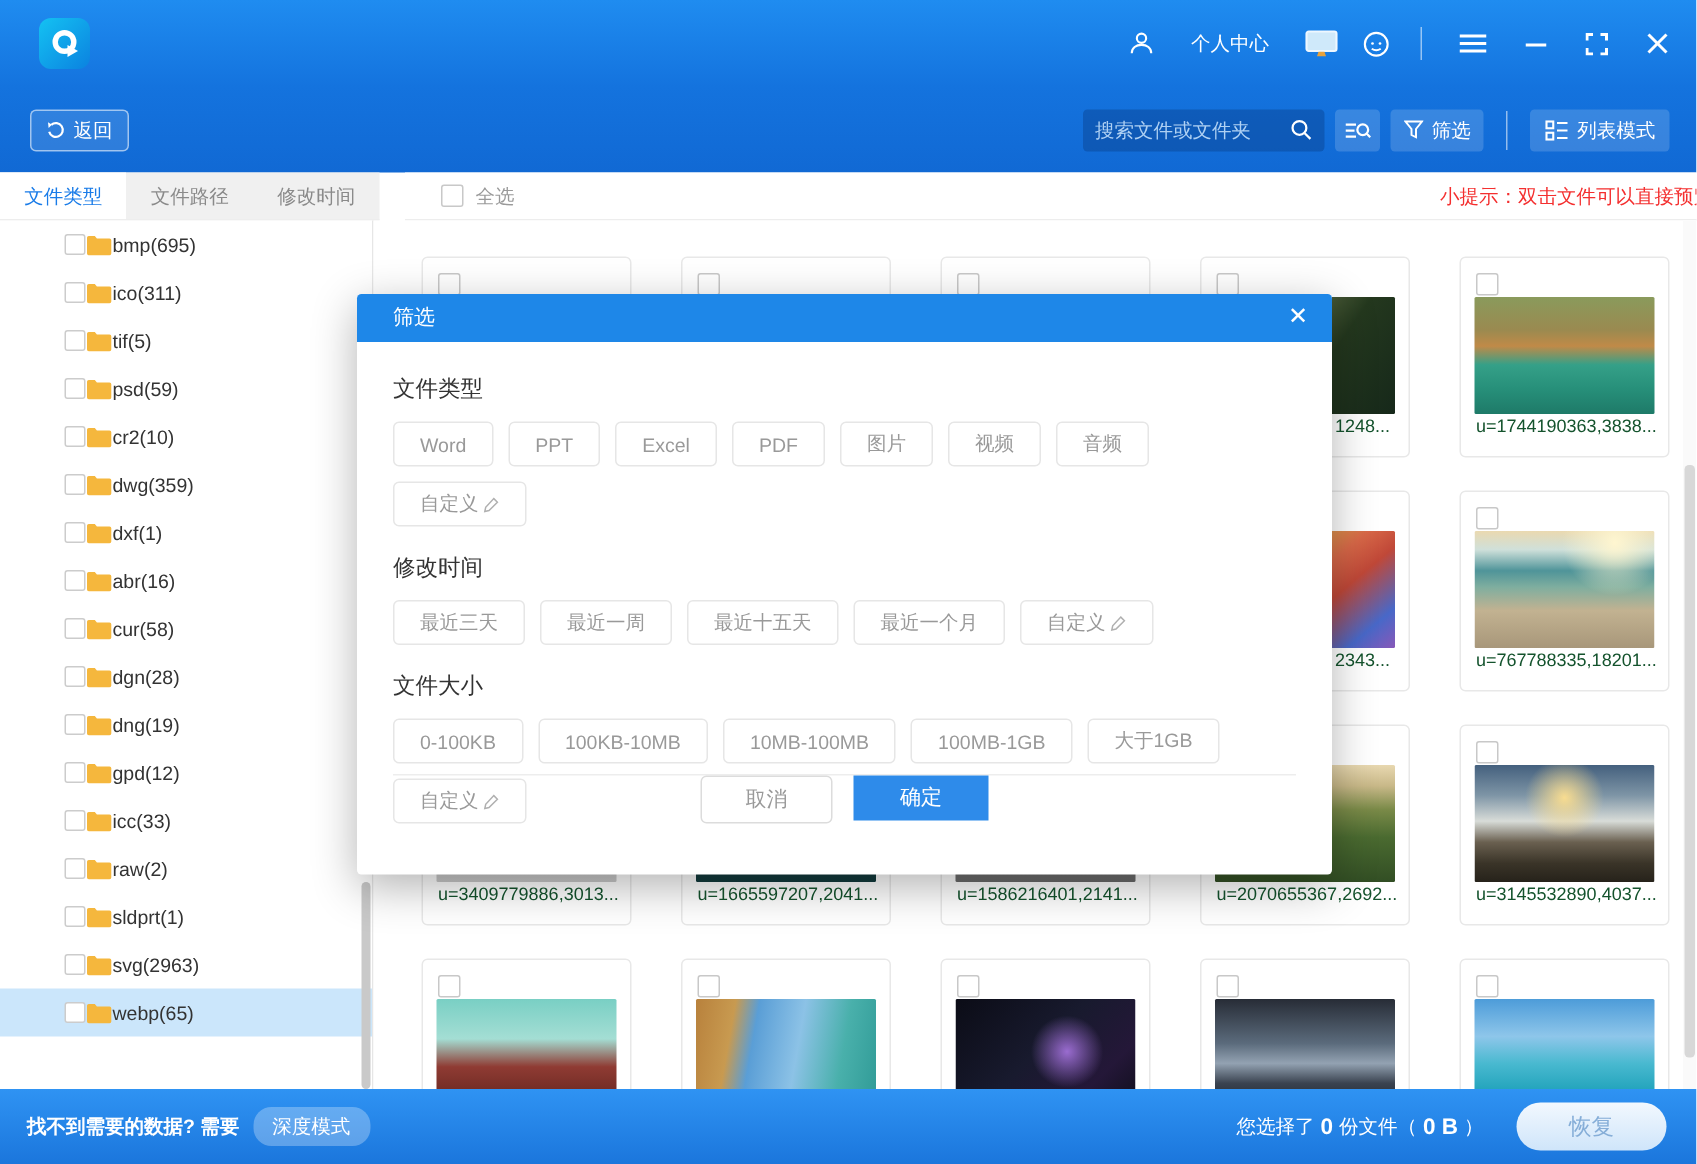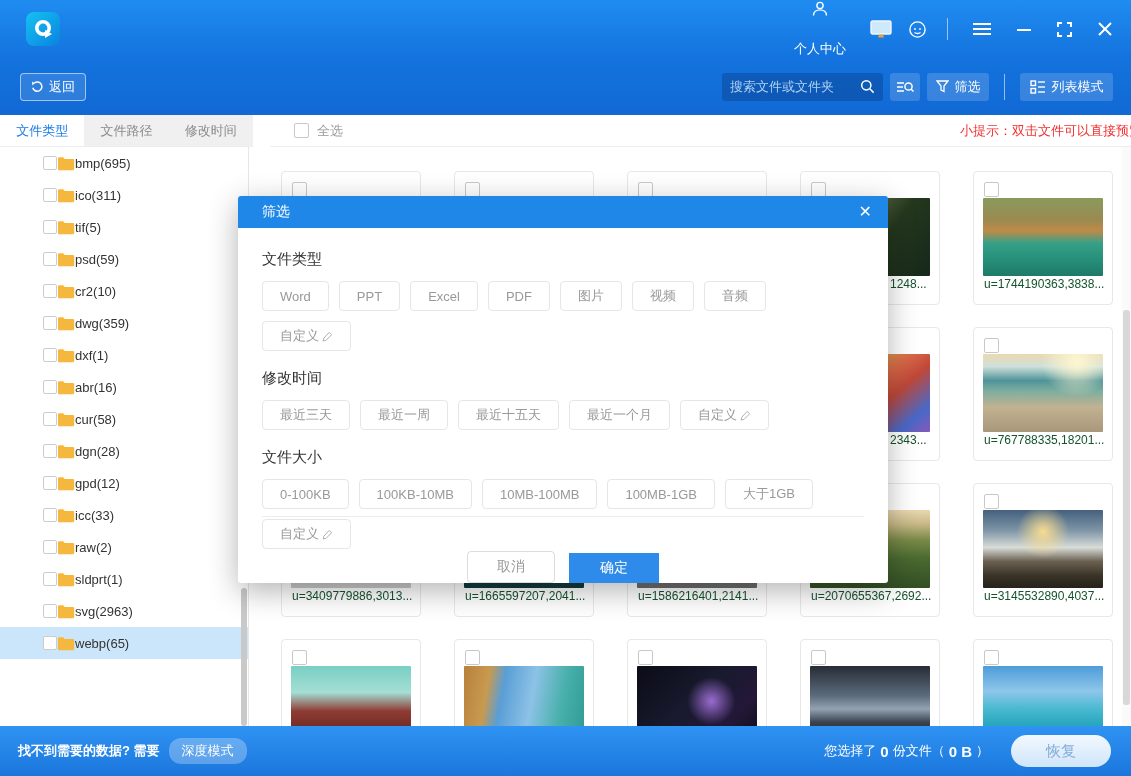--- a/index.html
+++ b/index.html
@@ -16,21 +16,21 @@
     display:flex; align-items:center; color:#fff;
   }
   .logo {
     width:34px; height:34px; margin-left:26px; border-radius:8px;
     background:linear-gradient(135deg,#14c2f2 0%,#0b82e0 100%);
     display:flex; align-items:center; justify-content:center; flex:0 0 auto;
   }
   .app-title { margin-left:16px; font-size:16px; letter-spacing:.5px; }
   .topbar-right { margin-left:auto; display:flex; align-items:center; gap:0; }
   .tb-item { display:flex; align-items:center; color:#fff; cursor:pointer; }
-  .user-center { gap:22px; font-size:13px; margin-right:16px;flex-direction:column; }
+  .user-center { gap:22px; font-size:13px; margin-right:16px; }
   .tb-icon { width:22px; display:flex; justify-content:center; }
   .monitor-ic { margin:0 8px; }
   .service-ic { margin:0 8px; }
   .tb-sep { width:1px; height:22px; background:rgba(255,255,255,.55); margin:0 12px; }
   .winbtn { padding:0 13px; height:30px; display:flex; align-items:center; }
   .close-btn { margin-right:6px; }
   
   .toolbar {
     position:absolute; left:0; top:58px; width:1131px; height:57px;
     background:linear-gradient(180deg,#1473de 0%,#1169d4 100%);
@@ -128,21 +128,21 @@
   .modal-body { padding:18px 24px 0 24px; }
   .sec-label { font-size:15px; color:#333; margin:4px 0 12px 0; }
   .chip-row { display:flex; flex-wrap:wrap; gap:10px; margin-bottom:18px; }
   .chip {
     height:30px; padding:0 17px; border:1px solid #e6e6e6; border-radius:4px;
     background:#fff; color:#999; font-size:13px;
     display:flex; align-items:center; gap:3px; cursor:pointer;text-align:center;
   }
   .modal-footer {
     position:absolute; left:24px; right:24px; bottom:0; height:67px;
-    border-top:1px solid #ededed; display:flex; align-items:flex-end; justify-content:center; gap:14px;
+    border-top:1px solid #ededed; display:flex; align-items:flex-start; justify-content:center; gap:14px;
   }
   .btn-cancel {
     width:88px; height:32px; border:1px solid #dcdcdc; border-radius:4px; background:#fff;
     color:#999; font-size:14px; display:flex; align-items:center; justify-content:center; cursor:pointer;
   }
   .btn-ok {
     width:90px; height:30px; border:none; border-radius:0; background:#2e8bea;
     color:#fff; font-size:14px; display:flex; align-items:center; justify-content:center; cursor:pointer;
   }
   
@@ -400,20 +400,29 @@
         </span>
         <span>dgn(28)</span>
       </div>
       <div class="side-item">
         <span class="side-cbx"></span>
         <span>
           <svg width="18" height="15" viewBox="0 0 18 15">
             <path d="M1 2.5 a1.2 1.2 0 0 1 1.2-1.2 H6.2 l1.4 1.7 H16 a1.2 1.2 0 0 1 1.2 1.2 V13 a1.2 1.2 0 0 1-1.2 1.2 H2.2 A1.2 1.2 0 0 1 1 13 Z" fill="#f5b73d"></path>
           </svg>
         </span>
+        <span>dng(19)</span>
+      </div>
+      <div class="side-item">
+        <span class="side-cbx"></span>
+        <span>
+          <svg width="18" height="15" viewBox="0 0 18 15">
+            <path d="M1 2.5 a1.2 1.2 0 0 1 1.2-1.2 H6.2 l1.4 1.7 H16 a1.2 1.2 0 0 1 1.2 1.2 V13 a1.2 1.2 0 0 1-1.2 1.2 H2.2 A1.2 1.2 0 0 1 1 13 Z" fill="#f5b73d"></path>
+          </svg>
+        </span>
         <span>gpd(12)</span>
       </div>
       <div class="side-item">
         <span class="side-cbx"></span>
         <span>
           <svg width="18" height="15" viewBox="0 0 18 15">
             <path d="M1 2.5 a1.2 1.2 0 0 1 1.2-1.2 H6.2 l1.4 1.7 H16 a1.2 1.2 0 0 1 1.2 1.2 V13 a1.2 1.2 0 0 1-1.2 1.2 H2.2 A1.2 1.2 0 0 1 1 13 Z" fill="#f5b73d"></path>
           </svg>
         </span>
         <span>icc(33)</span>

